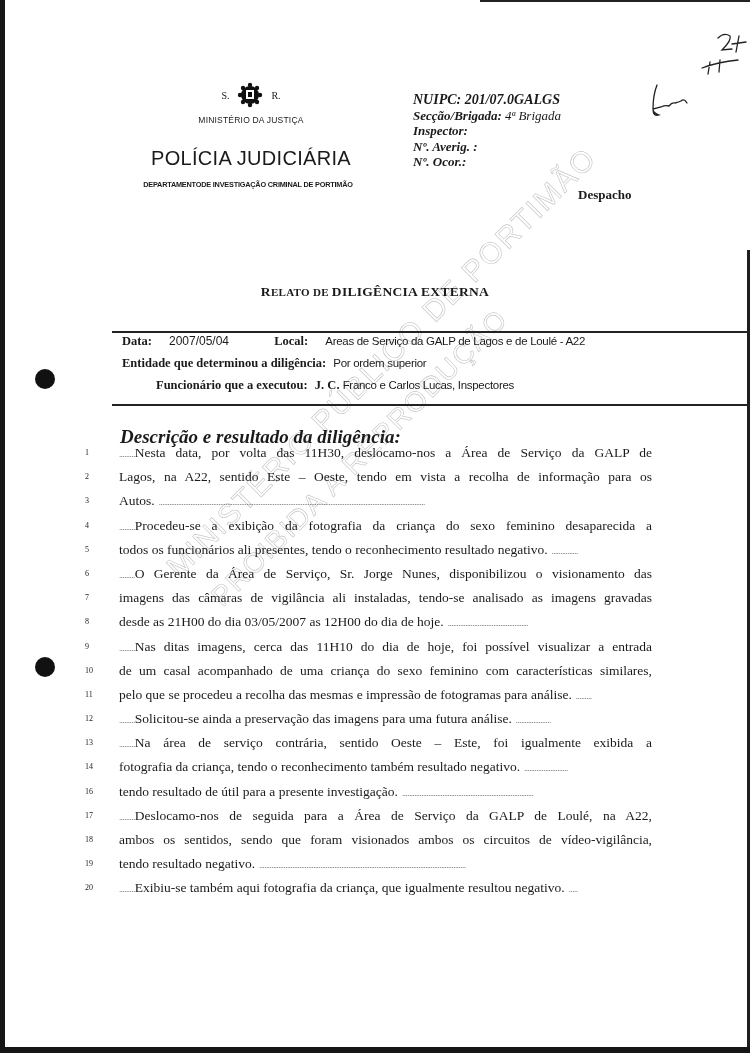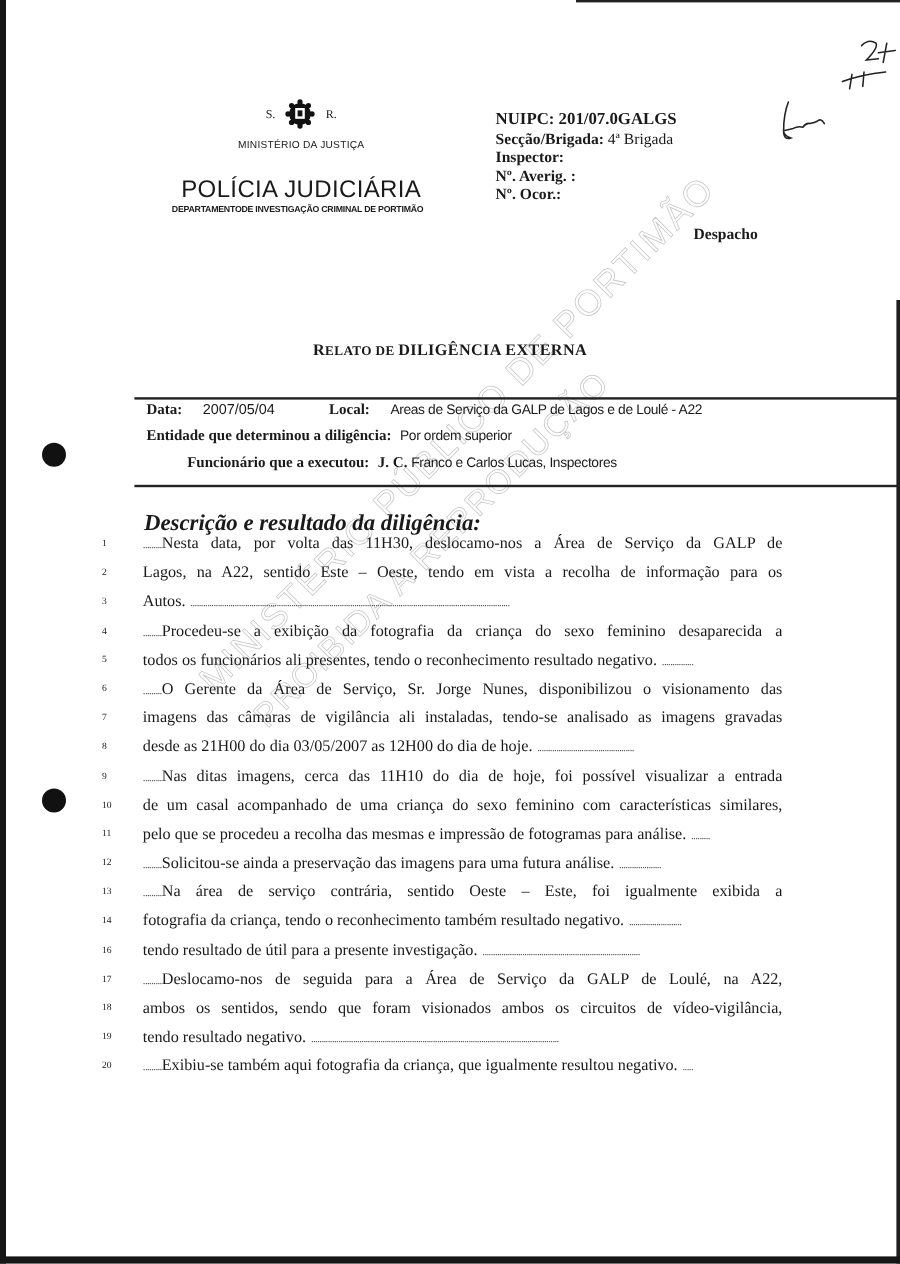--- a/index.html
+++ b/index.html
@@ -18,24 +18,24 @@
     .punch.p1 { left: 35px; top: 369px; }
     .punch.p2 { left: 35px; top: 657px; }
 
     
     .hdr-left { position: absolute; left: 120px; top: 80px; width: 262px; text-align: center; }
     .crest-row { display: flex; justify-content: center; align-items: center; gap: 8px; height: 30px; }
     .crest-letter { font-family: "Liberation Serif", serif; font-size: 10px; }
     .crest { width: 26px; height: 26px; }
     .ministry { font-family: "Liberation Sans", sans-serif; font-size: 8.5px; margin-top: 5px; letter-spacing: 0.2px; }
     .police { font-family: "Liberation Sans", sans-serif; font-size: 20px; margin-top: 22px; letter-spacing: 0.3px; }
-    .dept { font-family: "Liberation Sans", sans-serif; font-size: 7.3px; font-weight: bold; white-space: nowrap; margin-left: -6px; letter-spacing: -0.2px; }
-
-    
-    .hdr-right { position: absolute; left: 413px; top: 92px; font-size: 13px; line-height: 15.5px; }
+    .dept { font-family: "Liberation Sans", sans-serif; font-size: 7.3px; font-weight: bold; margin-top: 10px; white-space: nowrap; margin-left: -6px; letter-spacing: -0.2px; }
+
+    
+    .hdr-right { position: absolute; left: 413px; top: 92px; font-size: 13px; line-height: 15.5px; font-style: italic; }
     .hdr-right .b { font-weight: bold; }
     .nuipc { font-size: 14px; font-weight: bold; }
     .despacho { position: absolute; left: 578px; top: 187px; font-size: 13px; font-weight: bold; }
 
     
     .hand { position: absolute; left: 640px; top: 10px; width: 110px; height: 110px; }
 
     
     .title { position: absolute; left: 0; width: 750px; top: 284px; text-align: center; font-size: 13.5px; font-weight: bold; letter-spacing: 0.3px; }
     .title .sc { font-size: 11px; }

